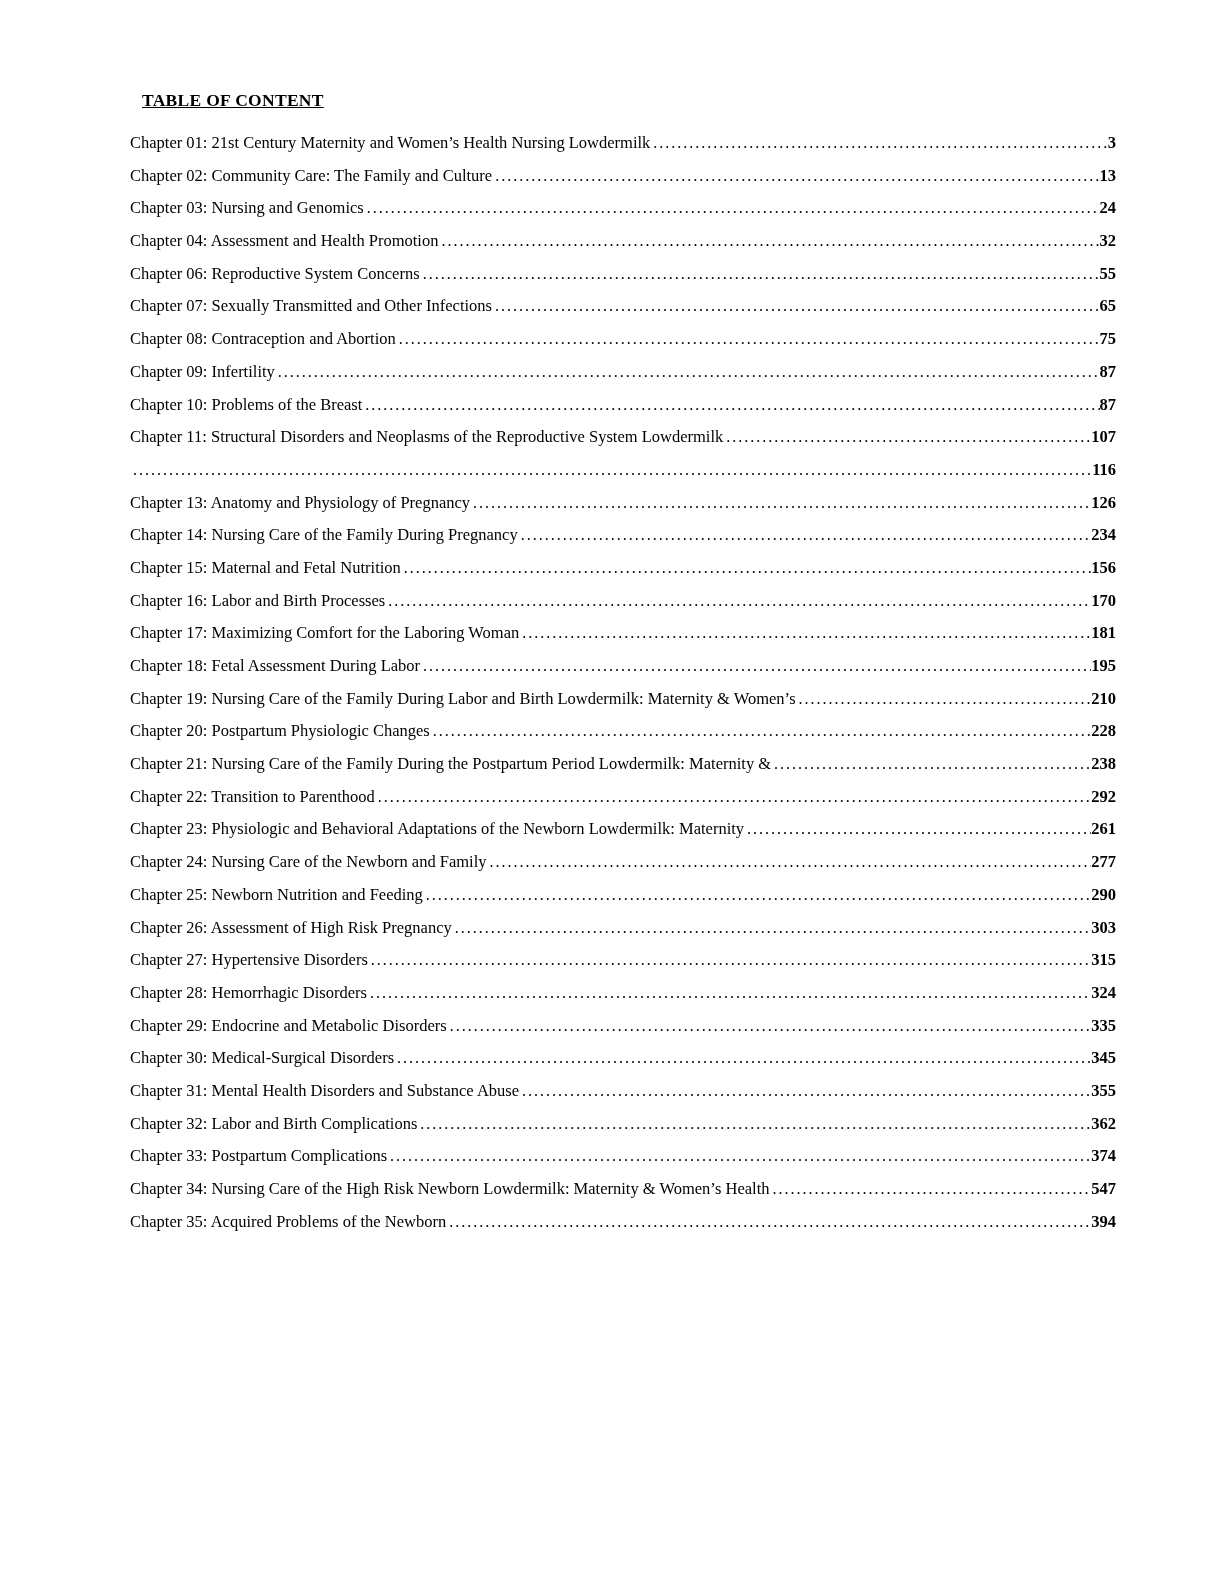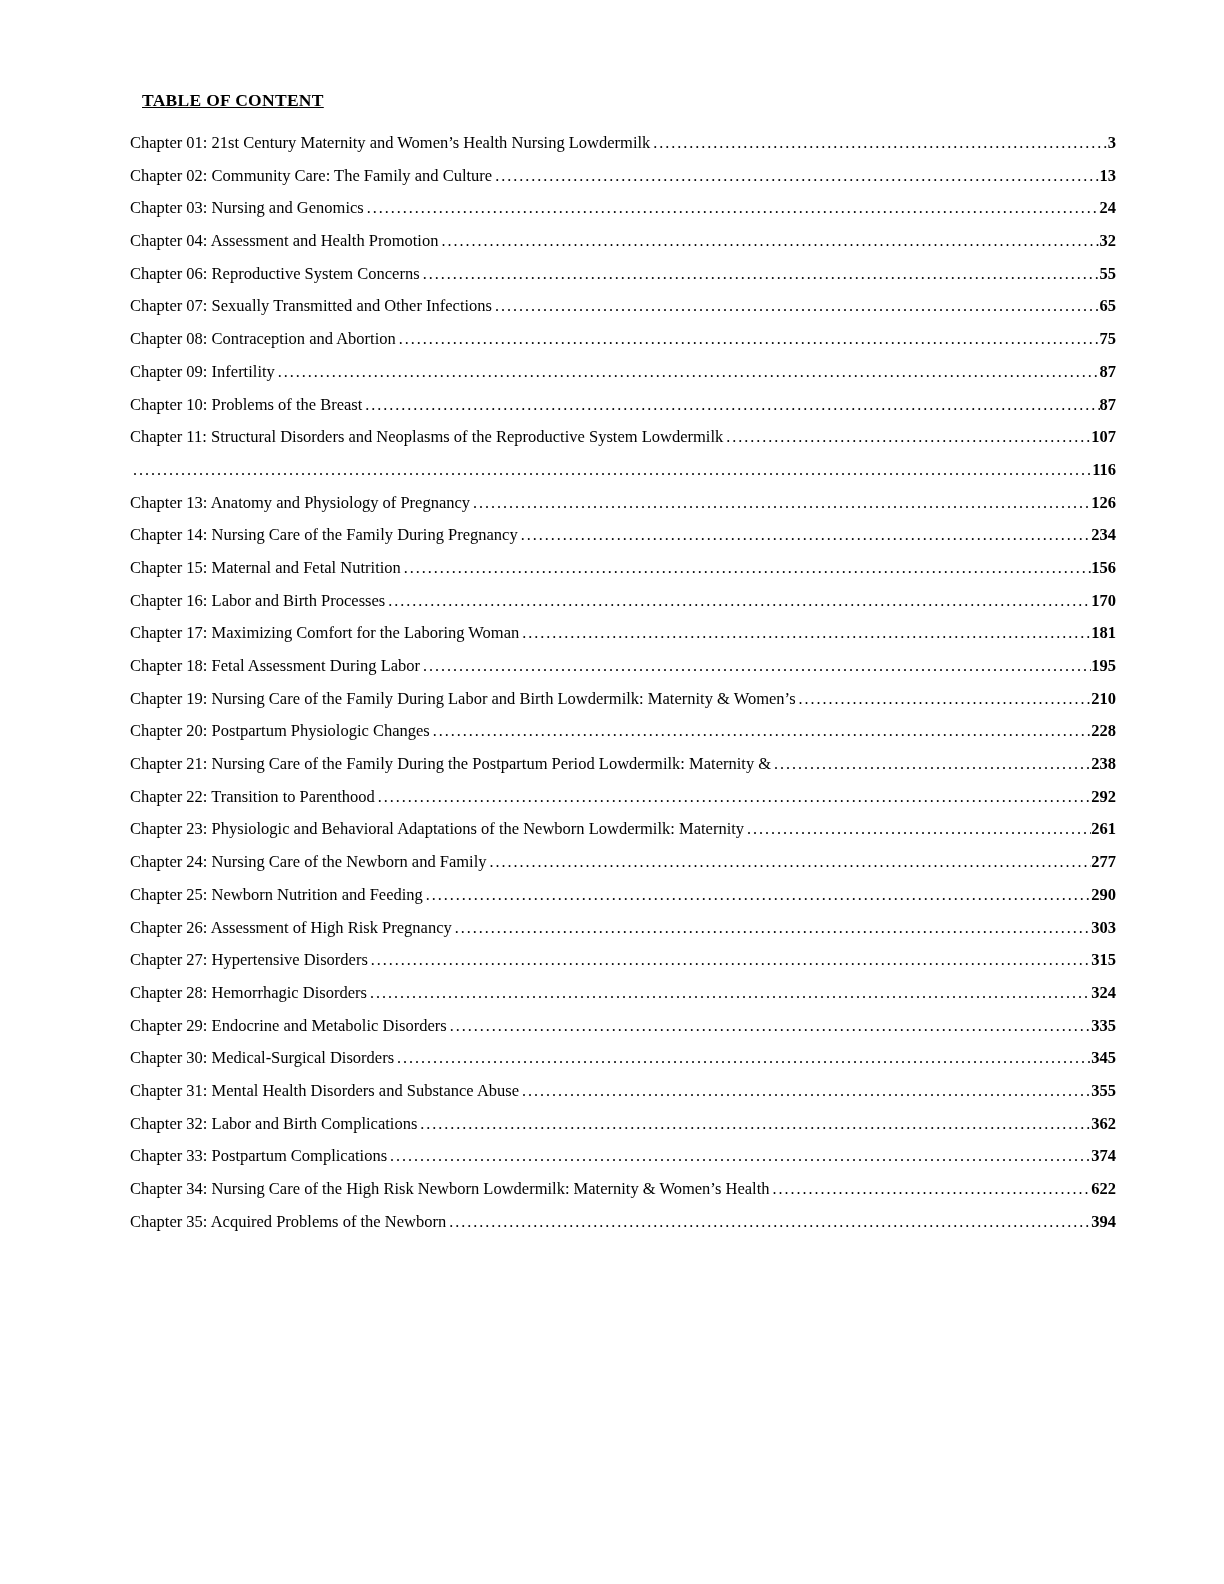--- a/index.html
+++ b/index.html
@@ -254,21 +254,21 @@
 
   <div class="toc-row">
     <span class="toc-label">Chapter 33: Postpartum Complications</span>
     <span class="toc-dots"></span>
     <span class="toc-page">374</span>
   </div>
 
   <div class="toc-row">
     <span class="toc-label">Chapter 34: Nursing Care of the High Risk Newborn Lowdermilk: Maternity &amp; Women’s Health</span>
     <span class="toc-dots"></span>
-    <span class="toc-page">622</span>
+    <span class="toc-page">547</span>
   </div>
 
   <div class="toc-row">
     <span class="toc-label">Chapter 35: Acquired Problems of the Newborn</span>
     <span class="toc-dots"></span>
     <span class="toc-page">394</span>
   </div>
 
 
 </div>

